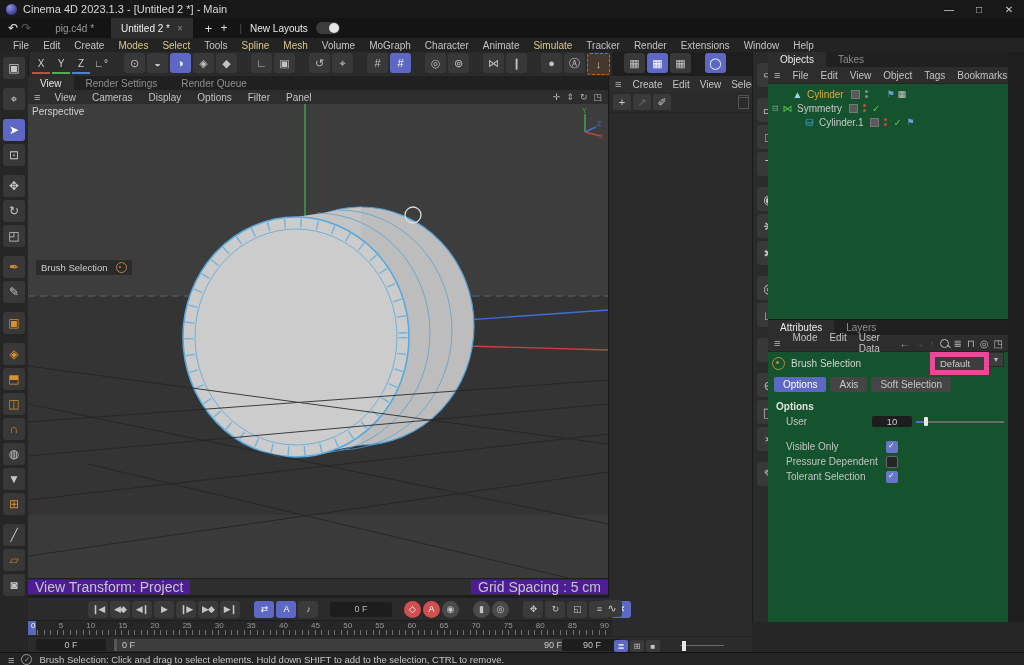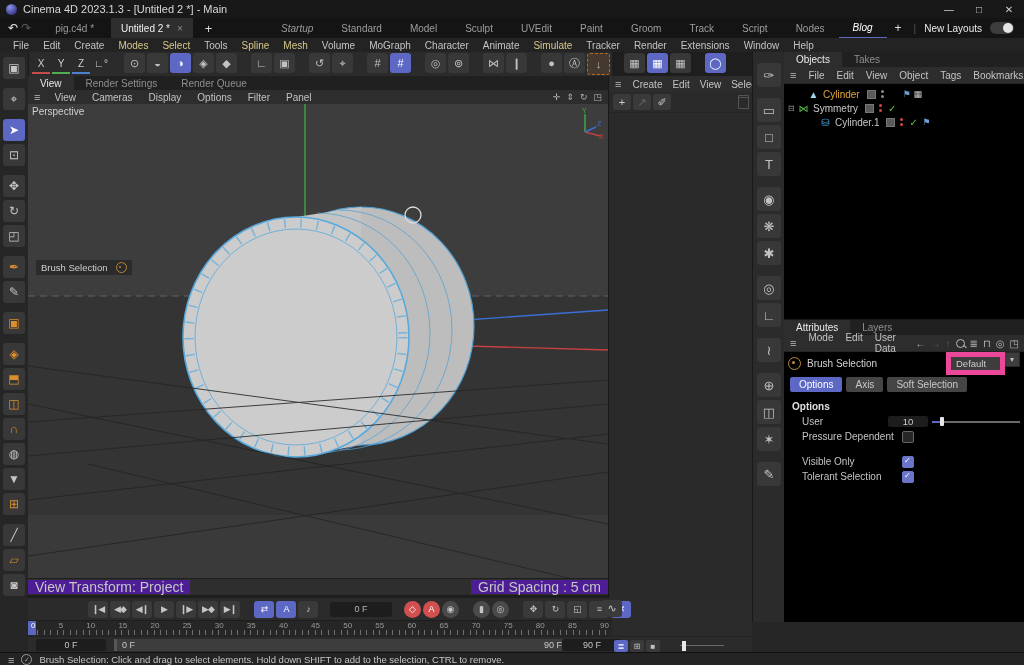--- a/index.html
+++ b/index.html
@@ -73,21 +73,21 @@
   .mmenu-item{padding:0 5px;color:#c3c3c3;font-size:10px;}
   #mm-tools{display:flex;align-items:center;height:20px;background:#2a2a2a;padding:0 4px;border-bottom:1px solid #242424;}
   .mm-btn{width:18px;height:16px;background:#3a3a3a;border-radius:2px;display:flex;align-items:center;justify-content:center;color:#ccc;font-size:11px;margin-right:2px;}
   .mm-btn.dim{color:#666;}
   .trash{margin-left:auto;width:9px;height:10px;border:1px solid #777;border-top:3px double #777;border-radius:1px;opacity:.55;}
   
   #createcol{left:752px;top:52px;width:32px;height:600px;background:#2b2b2b;border-left:1px solid #191919;border-right:1px solid #191919;display:flex;flex-direction:column;align-items:center;padding-top:8px;}
   .c-item{width:24px;height:24px;min-height:24px;background:#383838;border-radius:3px;display:flex;align-items:center;justify-content:center;font-size:13px;margin-top:3px;color:#c2c2c2;}
   .c-item.gap{margin-top:11px;}
   
-  #rightpanel{left:784px;top:52px;width:240px;height:600px;background:#000000;}
+  #rightpanel{left:768px;top:52px;width:240px;height:600px;background:#14532d;}
   .ptabs{display:flex;height:15px;background:#202020;align-items:flex-end;}
   .ptab{padding:0 12px;height:15px;display:flex;align-items:center;color:#8f8f8f;font-size:10px;}
   .ptab.active{background:#2d2d2d;color:#eaeaea;}
   .pmenu{display:flex;align-items:center;height:16px;background:#2d2d2d;border-bottom:1px solid #242424;}
   .pmenu-item{padding:0 6px;color:#c3c3c3;font-size:10px;}
   .hdr-icons{margin-left:auto;display:flex;align-items:center;gap:5px;padding-right:5px;color:#b8b8b8;font-size:10px;}
   .hdr-icons .dim{color:#5e5e5e;}
   .mag{width:7px;height:7px;border:1.3px solid #b8b8b8;border-radius:50%;position:relative;}
   .mag::after{content:"";position:absolute;width:4px;height:1.3px;background:#b8b8b8;transform:rotate(45deg);right:-3px;bottom:-1px;}
   
@@ -187,34 +187,20 @@
     <span class="doc-tab">
           <span>pig.c4d *</span>
           <span class="x"></span>
         </span>
         <span class="doc-tab active">
           <span>Untitled 2 *</span>
           <span class="x">×</span>
         </span>
       </span>
     <span class="newtab">+</span>
-    <span id="layouts">
-
-    <span class="layout italic">Startup</span>
-        <span class="layout">Standard</span>
-        <span class="layout">Model</span>
-        <span class="layout">Sculpt</span>
-        <span class="layout">UVEdit</span>
-        <span class="layout">Paint</span>
-        <span class="layout">Groom</span>
-        <span class="layout">Track</span>
-        <span class="layout">Script</span>
-        <span class="layout">Nodes</span>
-        <span class="layout italic active">Blog</span>
-      </span>
     <span class="lay-plus">+</span>
     <span class="lay-sep">|</span>
     <span id="newlayouts">New Layouts</span>
     <span class="switch"></span>
   </div>
 
   <div id="menubar" class="abs">
 
   <span class="menu-item">File</span>
       <span class="menu-item">Edit</span>
@@ -551,27 +537,27 @@
       <div class="sec-title">Options</div>
       <div class="frow">
         <span class="flabel">User</span>
         <span class="fval">10</span>
         <span class="slider">
           <span class="track"></span>
           <span class="fill"></span>
           <span class="knob"></span>
         </span>
       </div>
+      <div class="frow gaptop">
+        <span class="flabel">Visible Only</span>
+        <span class="cb" data-checked="true"></span>
+      </div>
       <div class="frow">
         <span class="flabel">Pressure Dependent</span>
         <span class="cb" data-checked="false"></span>
-      </div>
-      <div class="frow gaptop">
-        <span class="flabel">Visible Only</span>
-        <span class="cb" data-checked="true"></span>
       </div>
       <div class="frow">
         <span class="flabel">Tolerant Selection</span>
         <span class="cb" data-checked="true"></span>
       </div>
     </div>
   </div>
 
   <div id="timeline" class="abs">
     <div id="transport">

